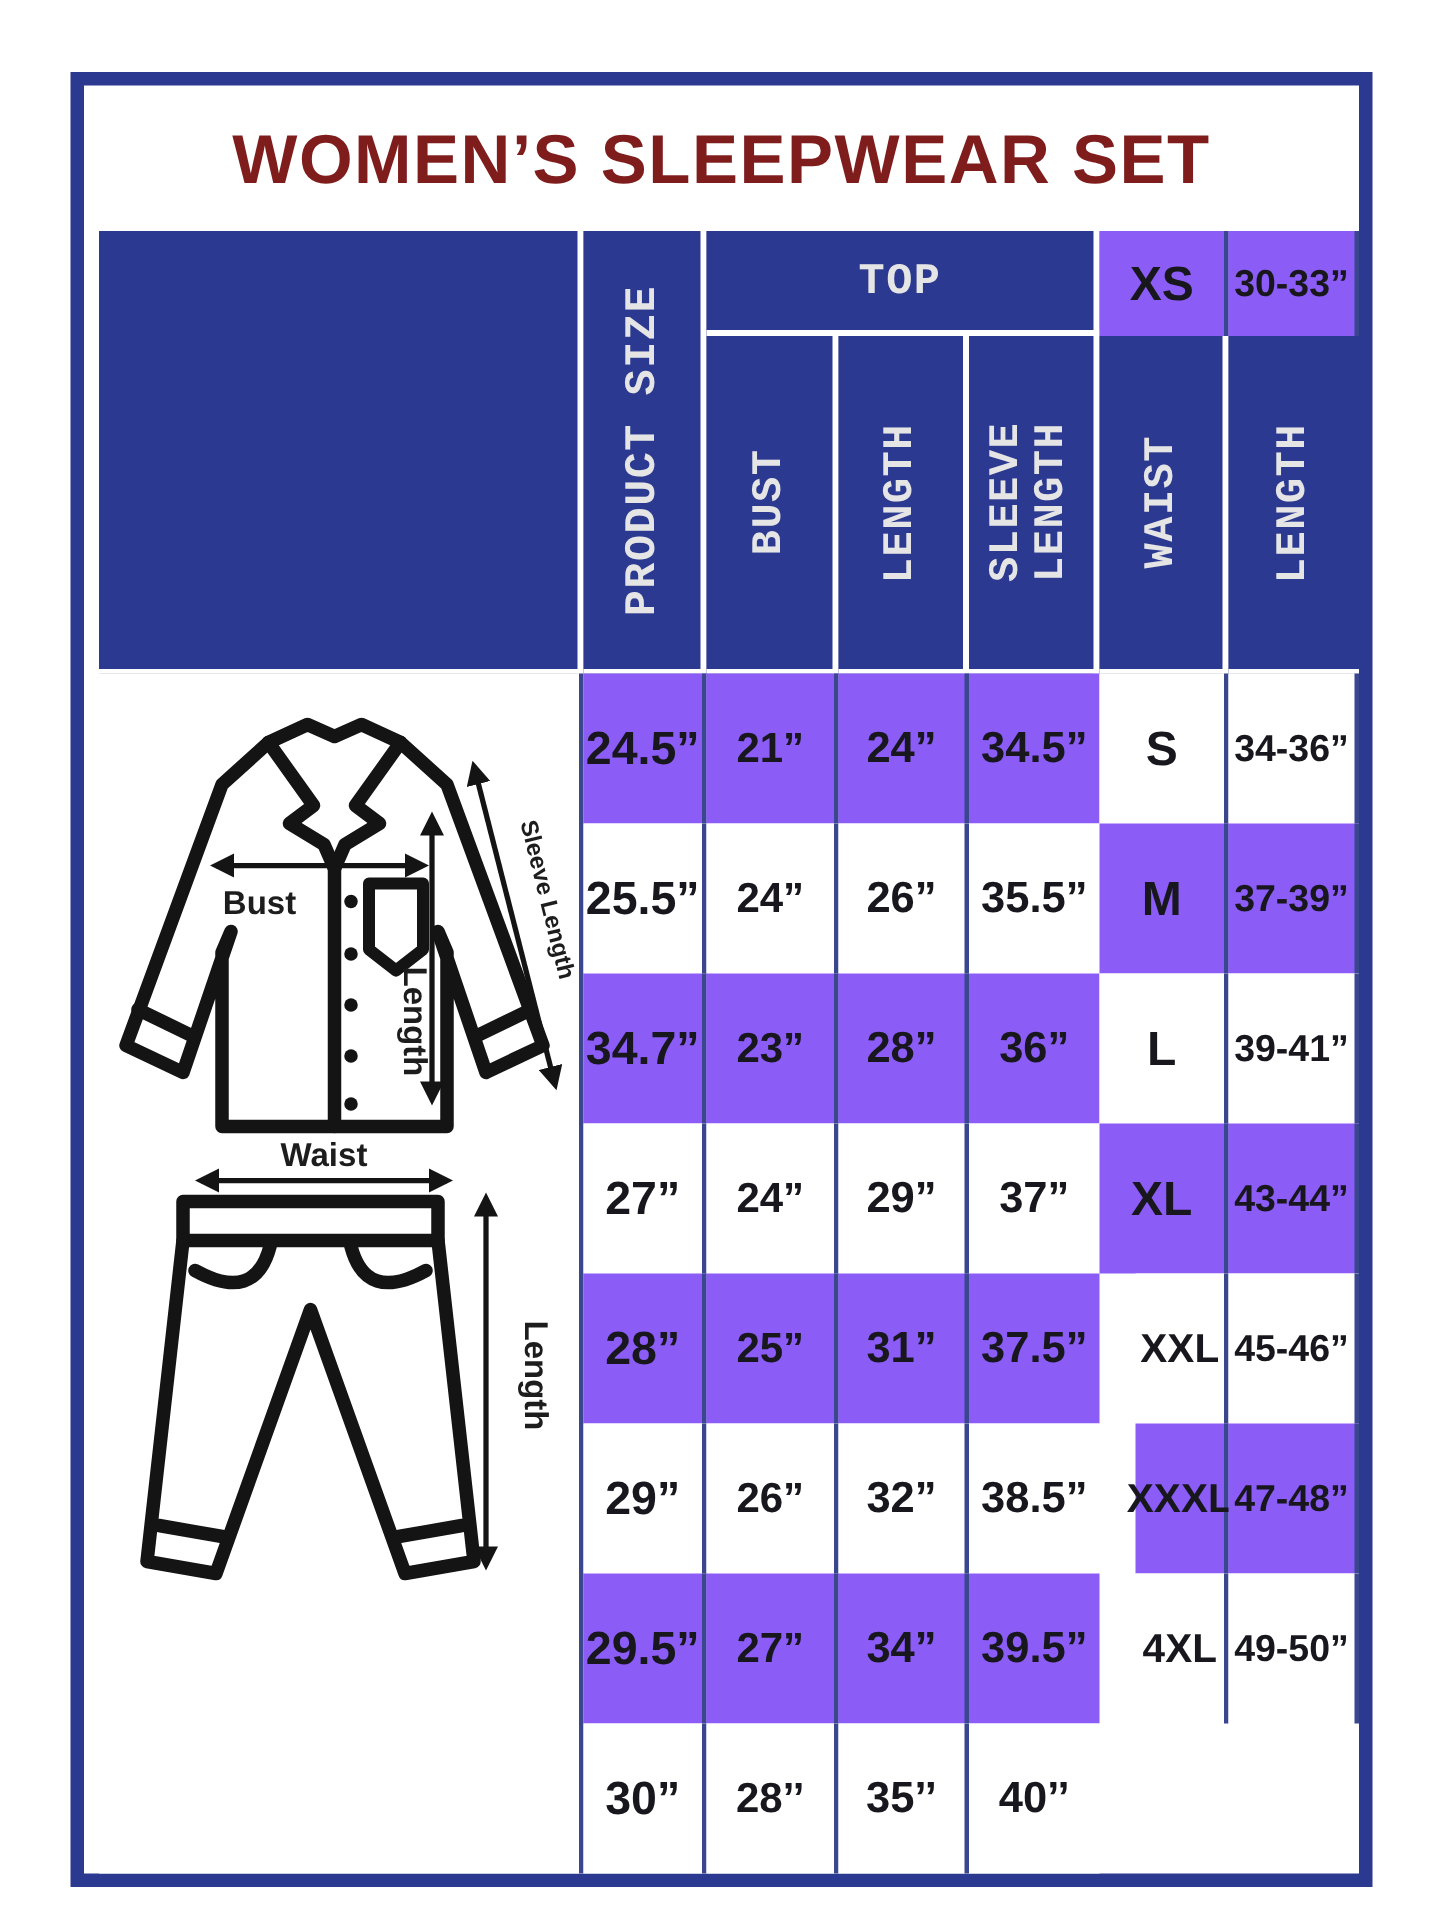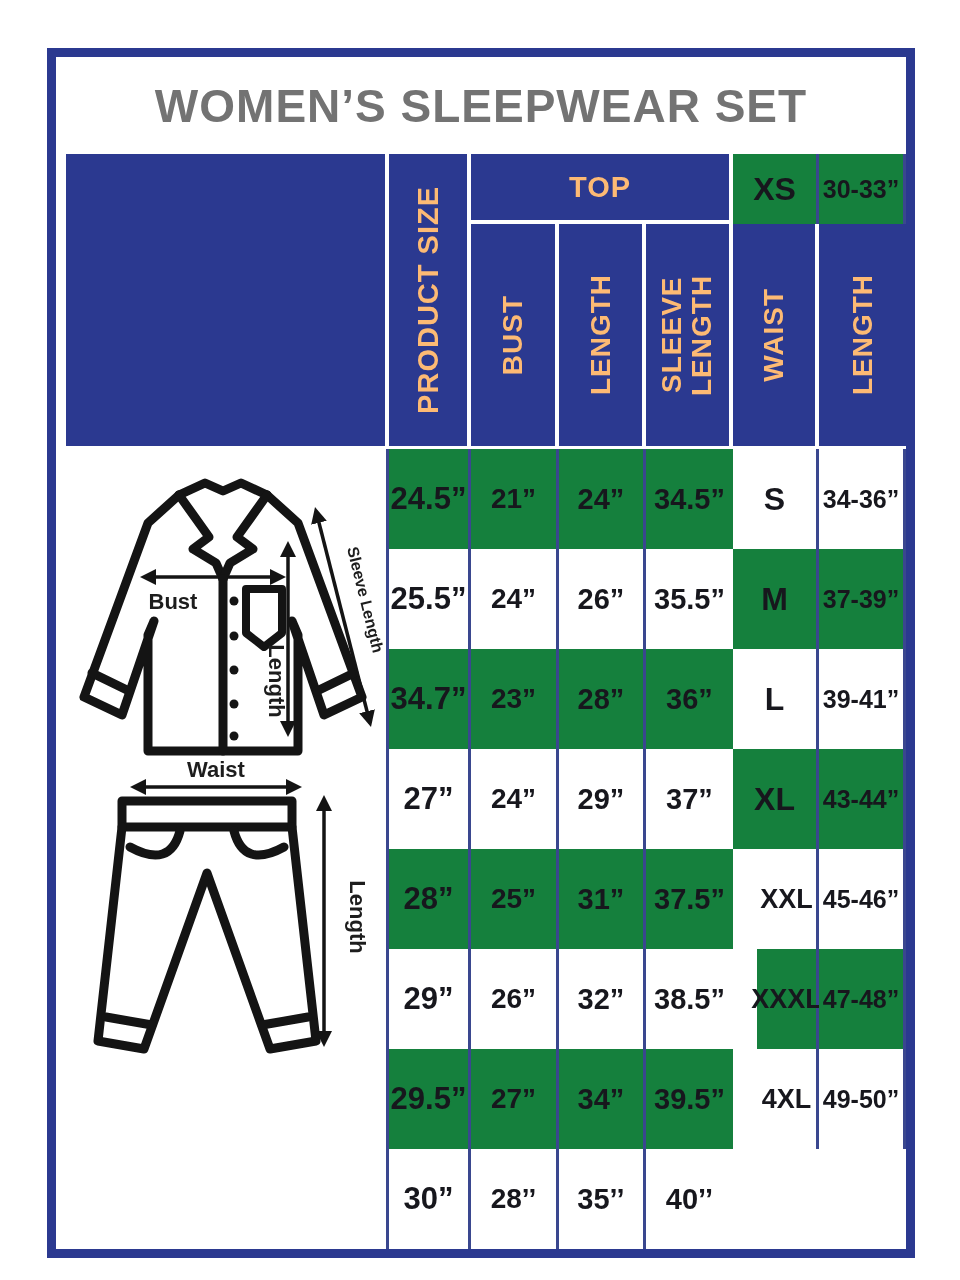--- a/index.html
+++ b/index.html
@@ -1,46 +1,46 @@
 <!DOCTYPE html>
 <html><head>
 <meta charset="utf-8">
 <style>
   html,body{margin:0;padding:0;background:#ffffff;}
   .page{position:relative;width:960px;height:1280px;background:#ffffff;overflow:hidden;
         font-family:"Liberation Sans",sans-serif;}
   .frame{position:absolute;left:47px;top:48px;width:850px;height:1192px;
          border:9px solid #2b3990;background:#ffffff;}
   .title-bar{height:97px;display:flex;align-items:center;justify-content:center;}
-  .title-bar h1{margin:0;font-size:46px;font-weight:800;letter-spacing:1px;color:#737373;}
+  .title-bar h1{margin:0;font-size:46px;font-weight:800;letter-spacing:1px;color:#7f1d1d;}
 
   .size-table{position:absolute;top:97px;left:0;right:0;bottom:0;padding-left:10px;
               display:grid;
               grid-template-columns:323px 82px 88px 87px 87px 86px 87px;
               grid-template-rows:70px 225px repeat(8,1fr);}
 
   
-  .hcell{background:#2b3990;color:#fdba74;display:flex;align-items:center;justify-content:center;
-         font-weight:700;letter-spacing:1px;}
+  .hcell{background:#2b3990;color:#e5e5e5;display:flex;align-items:center;justify-content:center;
+         font-weight:700;letter-spacing:1px;font-family:Liberation Mono, monospace;}
   .cell-blank{grid-column:1;grid-row:1/3;border-right:4px solid #ffffff;border-bottom:3px solid #ffffff;}
   .cell-psize{grid-column:2;grid-row:1/3;border-right:4px solid #ffffff;border-bottom:3px solid #ffffff;font-size:29px;}
   .cell-top{grid-column:3/6;grid-row:1;border-right:4px solid #ffffff;border-bottom:4px solid #ffffff;font-size:29px;}
   .cell-bottom{grid-column:6/8;grid-row:1;border-bottom:4px solid #ffffff;font-size:29px;}
   .sub{grid-row:2;font-size:28px;border-right:4px solid #ffffff;border-bottom:3px solid #ffffff;}
   .sub.last{border-right:none;}
 
   .vh{writing-mode:vertical-rl;transform:rotate(180deg);white-space:nowrap;text-align:center;}
   .vh.two{white-space:normal;inline-size:158px;line-height:1.08;}
 
   
   .row{display:contents;}
   .cell{display:flex;align-items:center;justify-content:center;
         border-right:3px solid #3a478f;color:#17171d;font-weight:700;}
   .cell.last{border-right:none;}
-  .rg{background:#15803d;}
+  .rg{background:#8b5cf6;}
   .rw{background:#ffffff;}
   .c-size{font-size:32px;}
   .c-size.sz-sm{font-size:27px;margin-left:24px;}
   .c-bust{font-size:25px;}
   .c-tlen{font-size:31px;}
   .c-sleeve{font-size:28px;}
   .c-waist{font-size:29px;}
   .c-blen{font-size:29px;}
 
   .cell-drawing{grid-column:1;grid-row:3/11;background:#ffffff;border-right:3px solid #3a478f;

